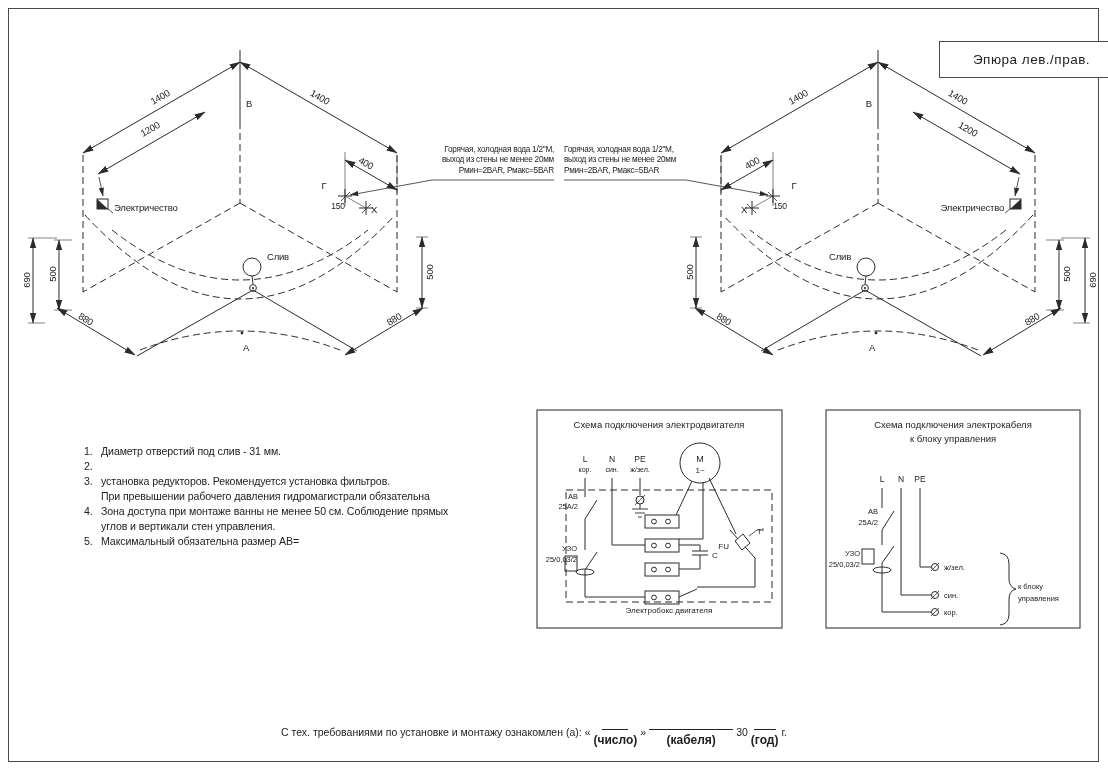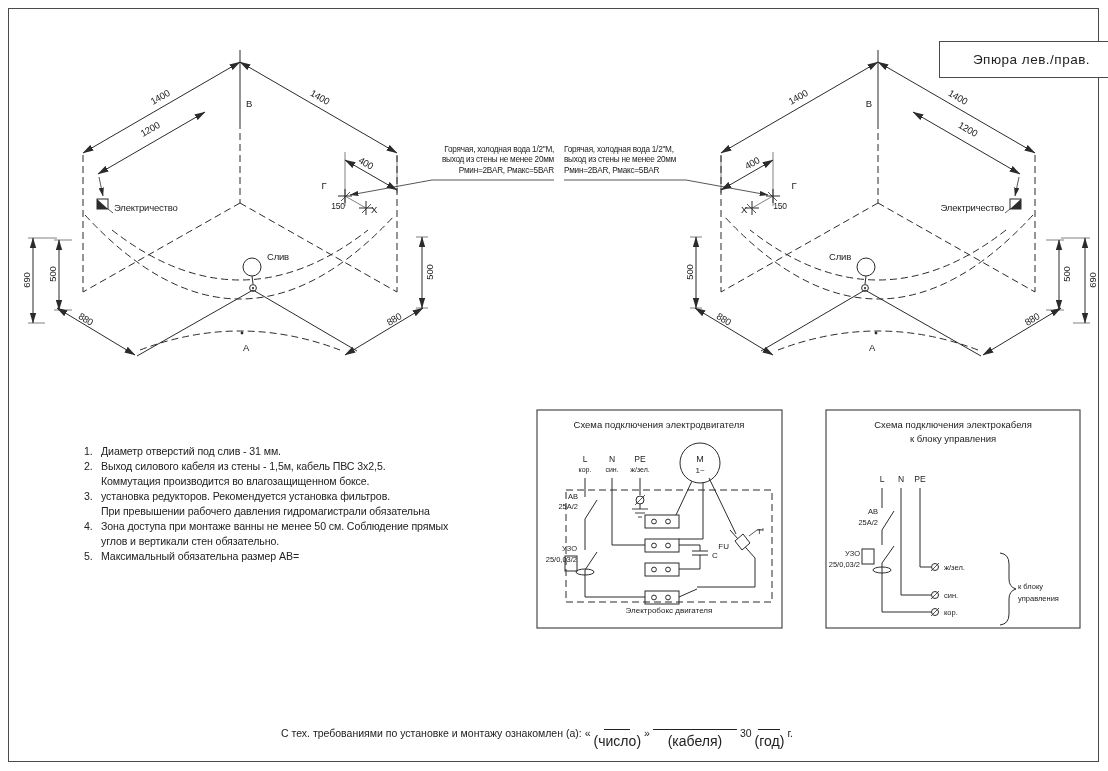--- a/index.html
+++ b/index.html
@@ -17,21 +17,21 @@
   .callout{position:absolute;font-size:8.2px;line-height:10.4px;letter-spacing:-.25px;}
   .callout.r{text-align:right;}
   .notes{position:absolute;left:84px;top:444px;font-size:10.6px;line-height:15px;letter-spacing:-.1px;}
   .note{display:flex;}
   .note .n{width:17px;flex:none;}
   .sigwrap{position:absolute;left:281px;top:717px;display:flex;align-items:center;
         font-size:10.5px;white-space:nowrap;}
   .sigwrap>span{margin-right:3px;}
   .blank{display:inline-flex;flex-direction:column;align-items:center;}
   .bl{display:block;height:12px;border-bottom:1px solid #222;}
-  .slab{font-size:14px;margin-top:3px;text-align:center;}
+  .slab{font-size:12px;margin-top:3px;text-align:center;font-weight:bold;}
 </style>
 </head>
 <body>
 
 <div class="page">
   <div class="pborder"></div>
 
   <div class="titlebox">
     <span>Эпюра лев./прав.</span>
   </div>
@@ -252,37 +252,33 @@
 
   <div class="notes">
     <div class="note">
       <span class="n">1.</span>
       <span>
           <div>Диаметр отверстий под слив  - 31 мм.</div>
         </span>
     </div>
     <div class="note">
       <span class="n">2.</span>
-      <span>
-        <div>Выход силового кабеля из стены - 1,5м, кабель ПВС 3х2,5.</div>
-        <div>Коммутация производится во влагозащищенном боксе.</div>
-      </span>
     </div>
     <div class="note">
       <span class="n">3.</span>
       <span>
         <div>установка редукторов. Рекомендуется установка фильтров.</div>
         <div>При превышении рабочего давления гидромагистрали обязательна</div>
       </span>
     </div>
     <div class="note">
       <span class="n">4.</span>
       <span>
         <div>Зона доступа при монтаже ванны не менее 50 см. Соблюдение прямых</div>
-        <div>углов и вертикали стен обязательно.</div>
+        <div>углов и вертикали стен управления.</div>
       </span>
     </div>
     <div class="note">
       <span class="n">5.</span>
       <span>
           <div>Максимальный обязательна размер АВ=</div>
         </span>
     </div>
   </div>
 

